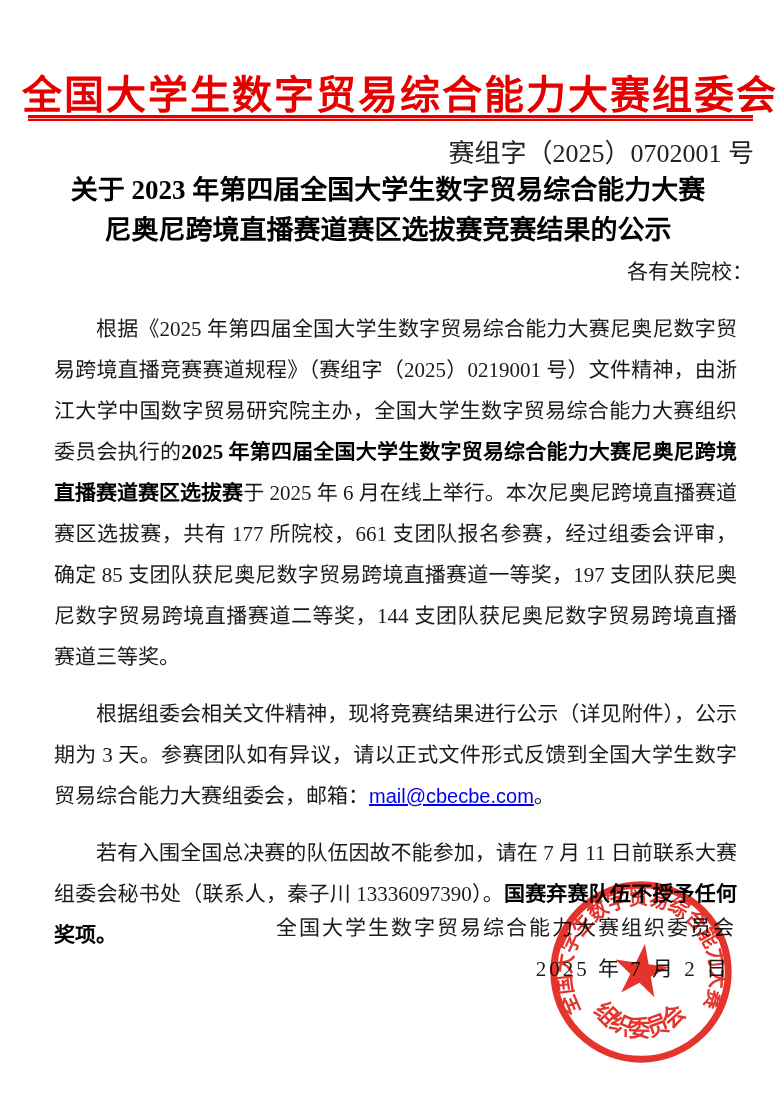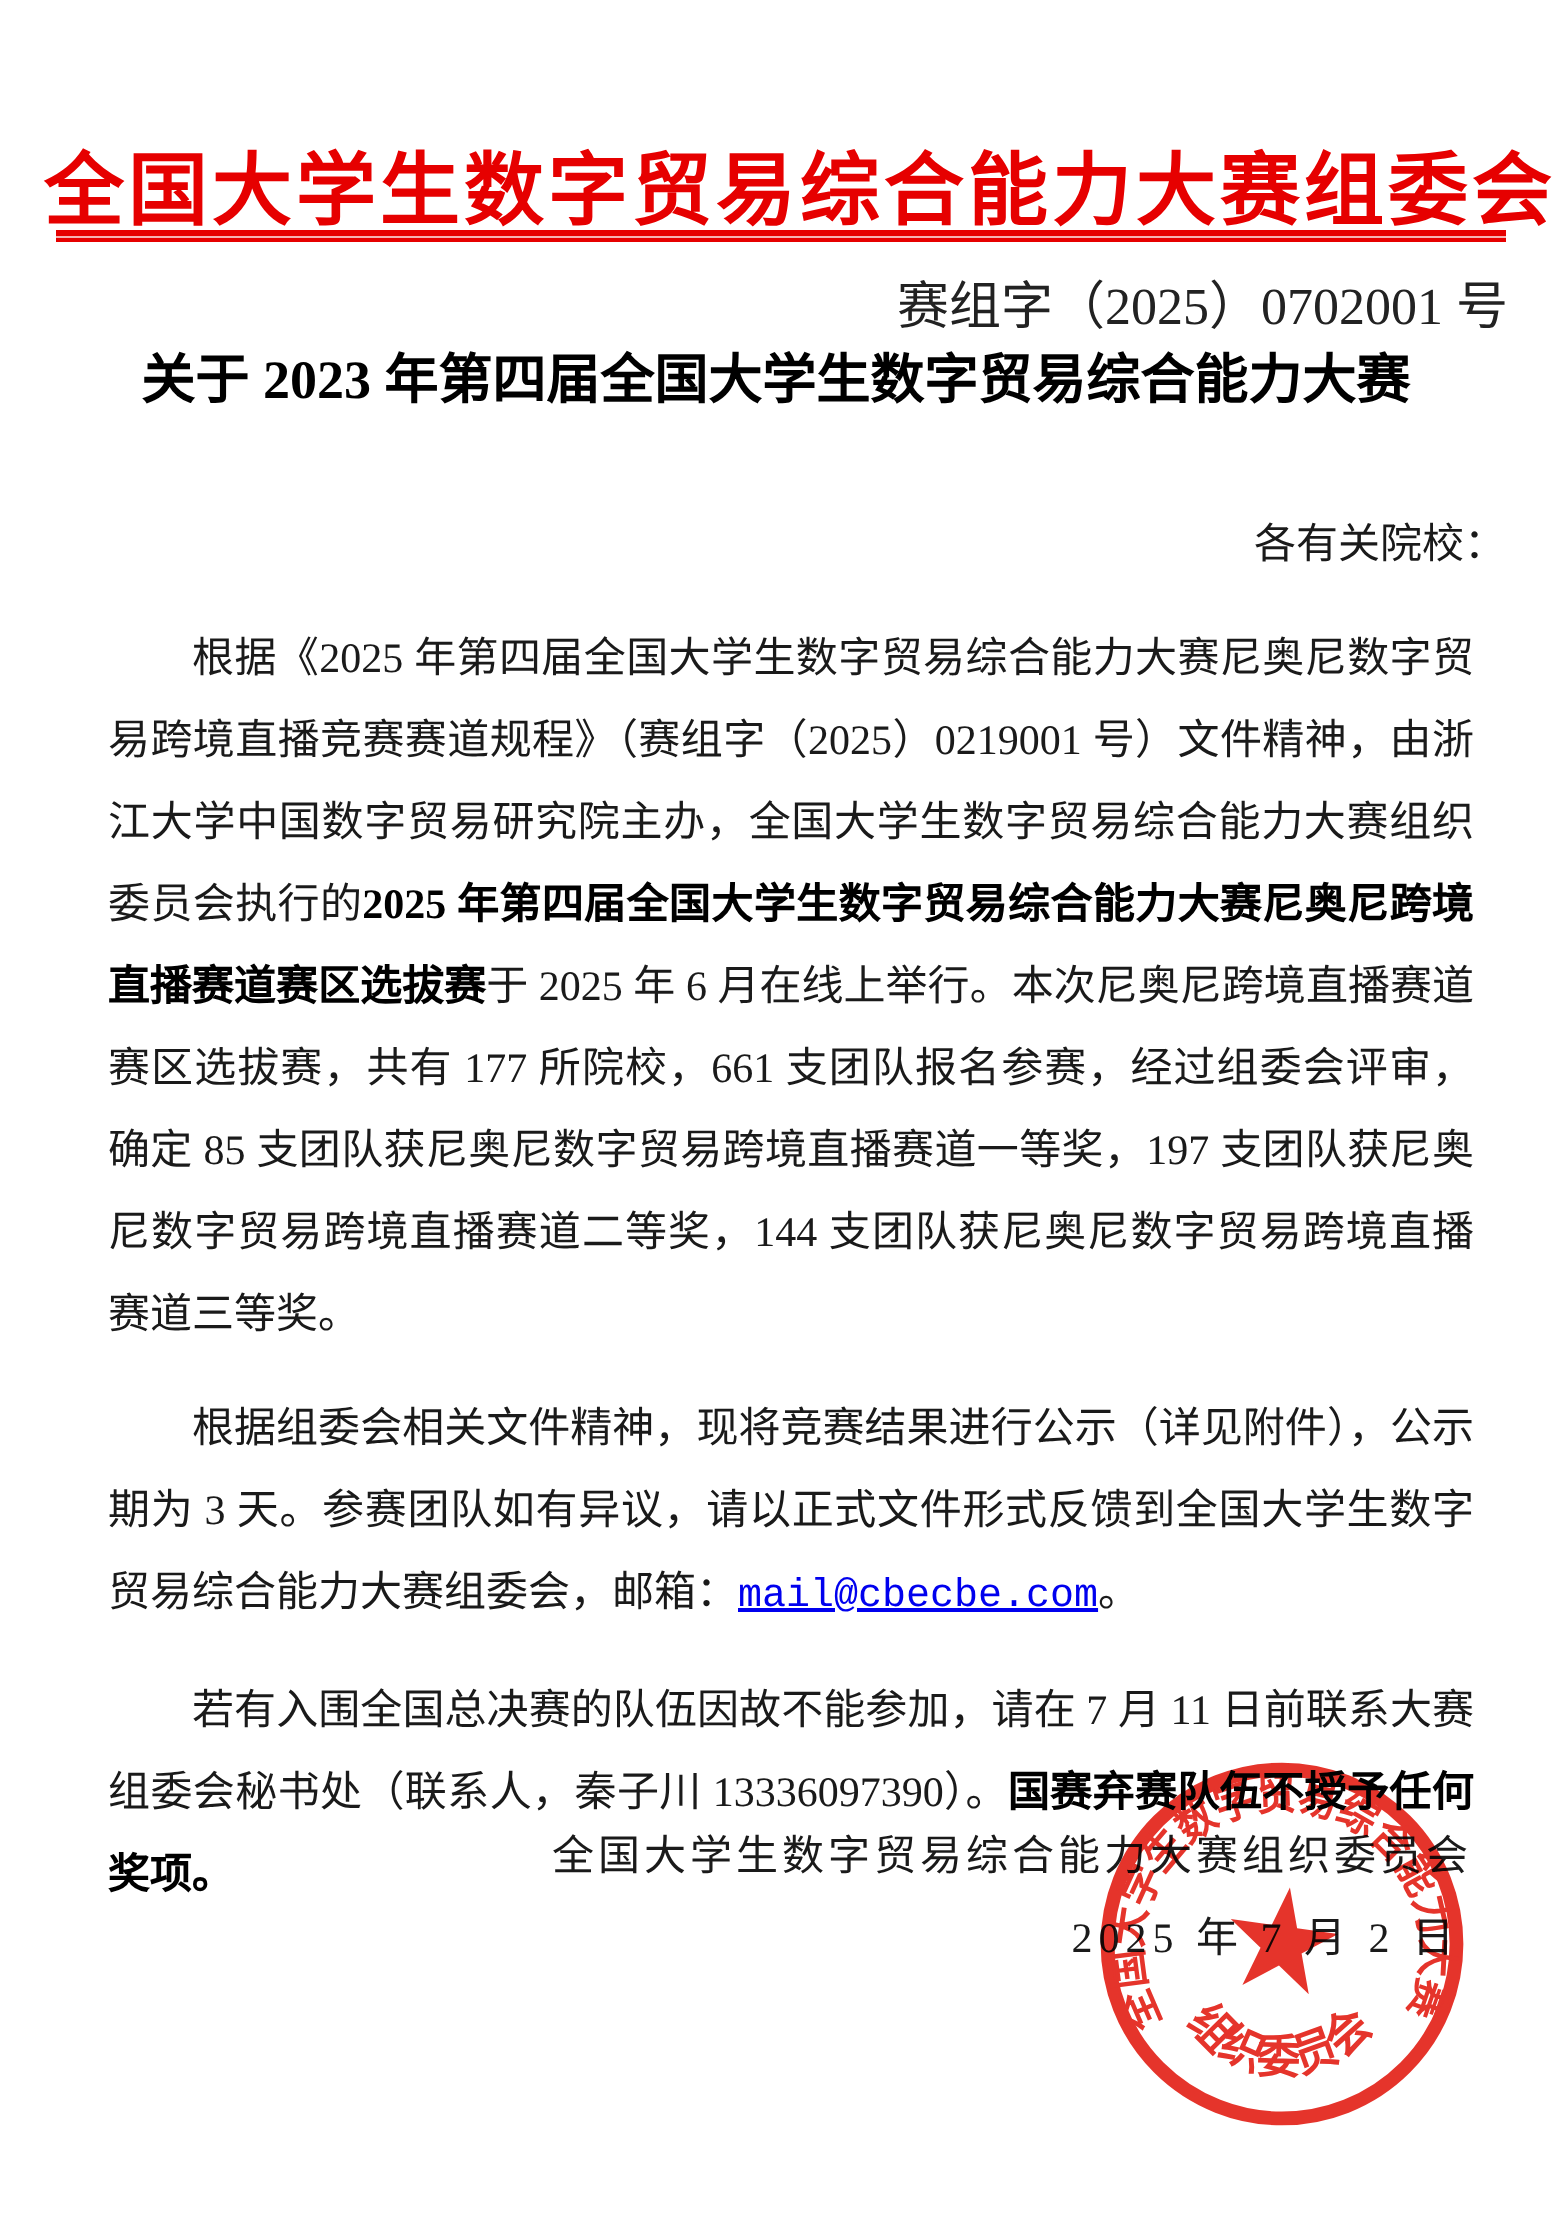--- a/index.html
+++ b/index.html
@@ -84,21 +84,21 @@
     text-indent: 2em;
   }
   p.para b, .attachment b {
     font-weight: bold;
     color: #000000;
   }
   a.email-link {
     color: #0000ee;
     text-decoration: underline;
     cursor: pointer;
-    font-family: Liberation Mono, monospace;
+    font-family: Liberation Sans, sans-serif;
     font-size: 20px;
   }
   .attachment {
     margin: 0;
     margin-top: 43px;
     text-indent: 2em;
     font-weight: bold;
   }
   
   .sig-block {
@@ -131,20 +131,21 @@
 <div class="page">
 
   <div class="org-header">全国大学生数字贸易综合能力大赛组委会</div>
 
   <div class="red-rule"></div>
 
   <div class="ref-number">赛组字（2025）0702001 号</div>
 
   <div class="doc-title">
     <div>关于 2023 年第四届全国大学生数字贸易综合能力大赛</div>
+    <div>尼奥尼跨境直播赛道赛区选拔赛竞赛结果的公示</div>
   </div>
 
   <div class="body-area">
 
     <div class="salutation">各有关院校：</div>
 
     <p class="para">
       <span>根据《2025 年第四届全国大学生数字贸易综合能力大赛尼奥尼数字贸易跨境直播竞赛赛道规程》（赛组字（2025）0219001 号）文件精神，由浙江大学中国数字贸易研究院主办，全国大学生数字贸易综合能力大赛组织委员会执行的</span><b>2025 年第四届全国大学生数字贸易综合能力大赛尼奥尼跨境直播赛道赛区选拔赛</b><span>于 2025 年 6 月在线上举行。本次尼奥尼跨境直播赛道赛区选拔赛，共有 177 所院校，661 支团队报名参赛，经过组委会评审，确定 85 支团队获尼奥尼数字贸易跨境直播赛道一等奖，197 支团队获尼奥尼数字贸易跨境直播赛道二等奖，144 支团队获尼奥尼数字贸易跨境直播赛道三等奖。</span>
     </p>
 

